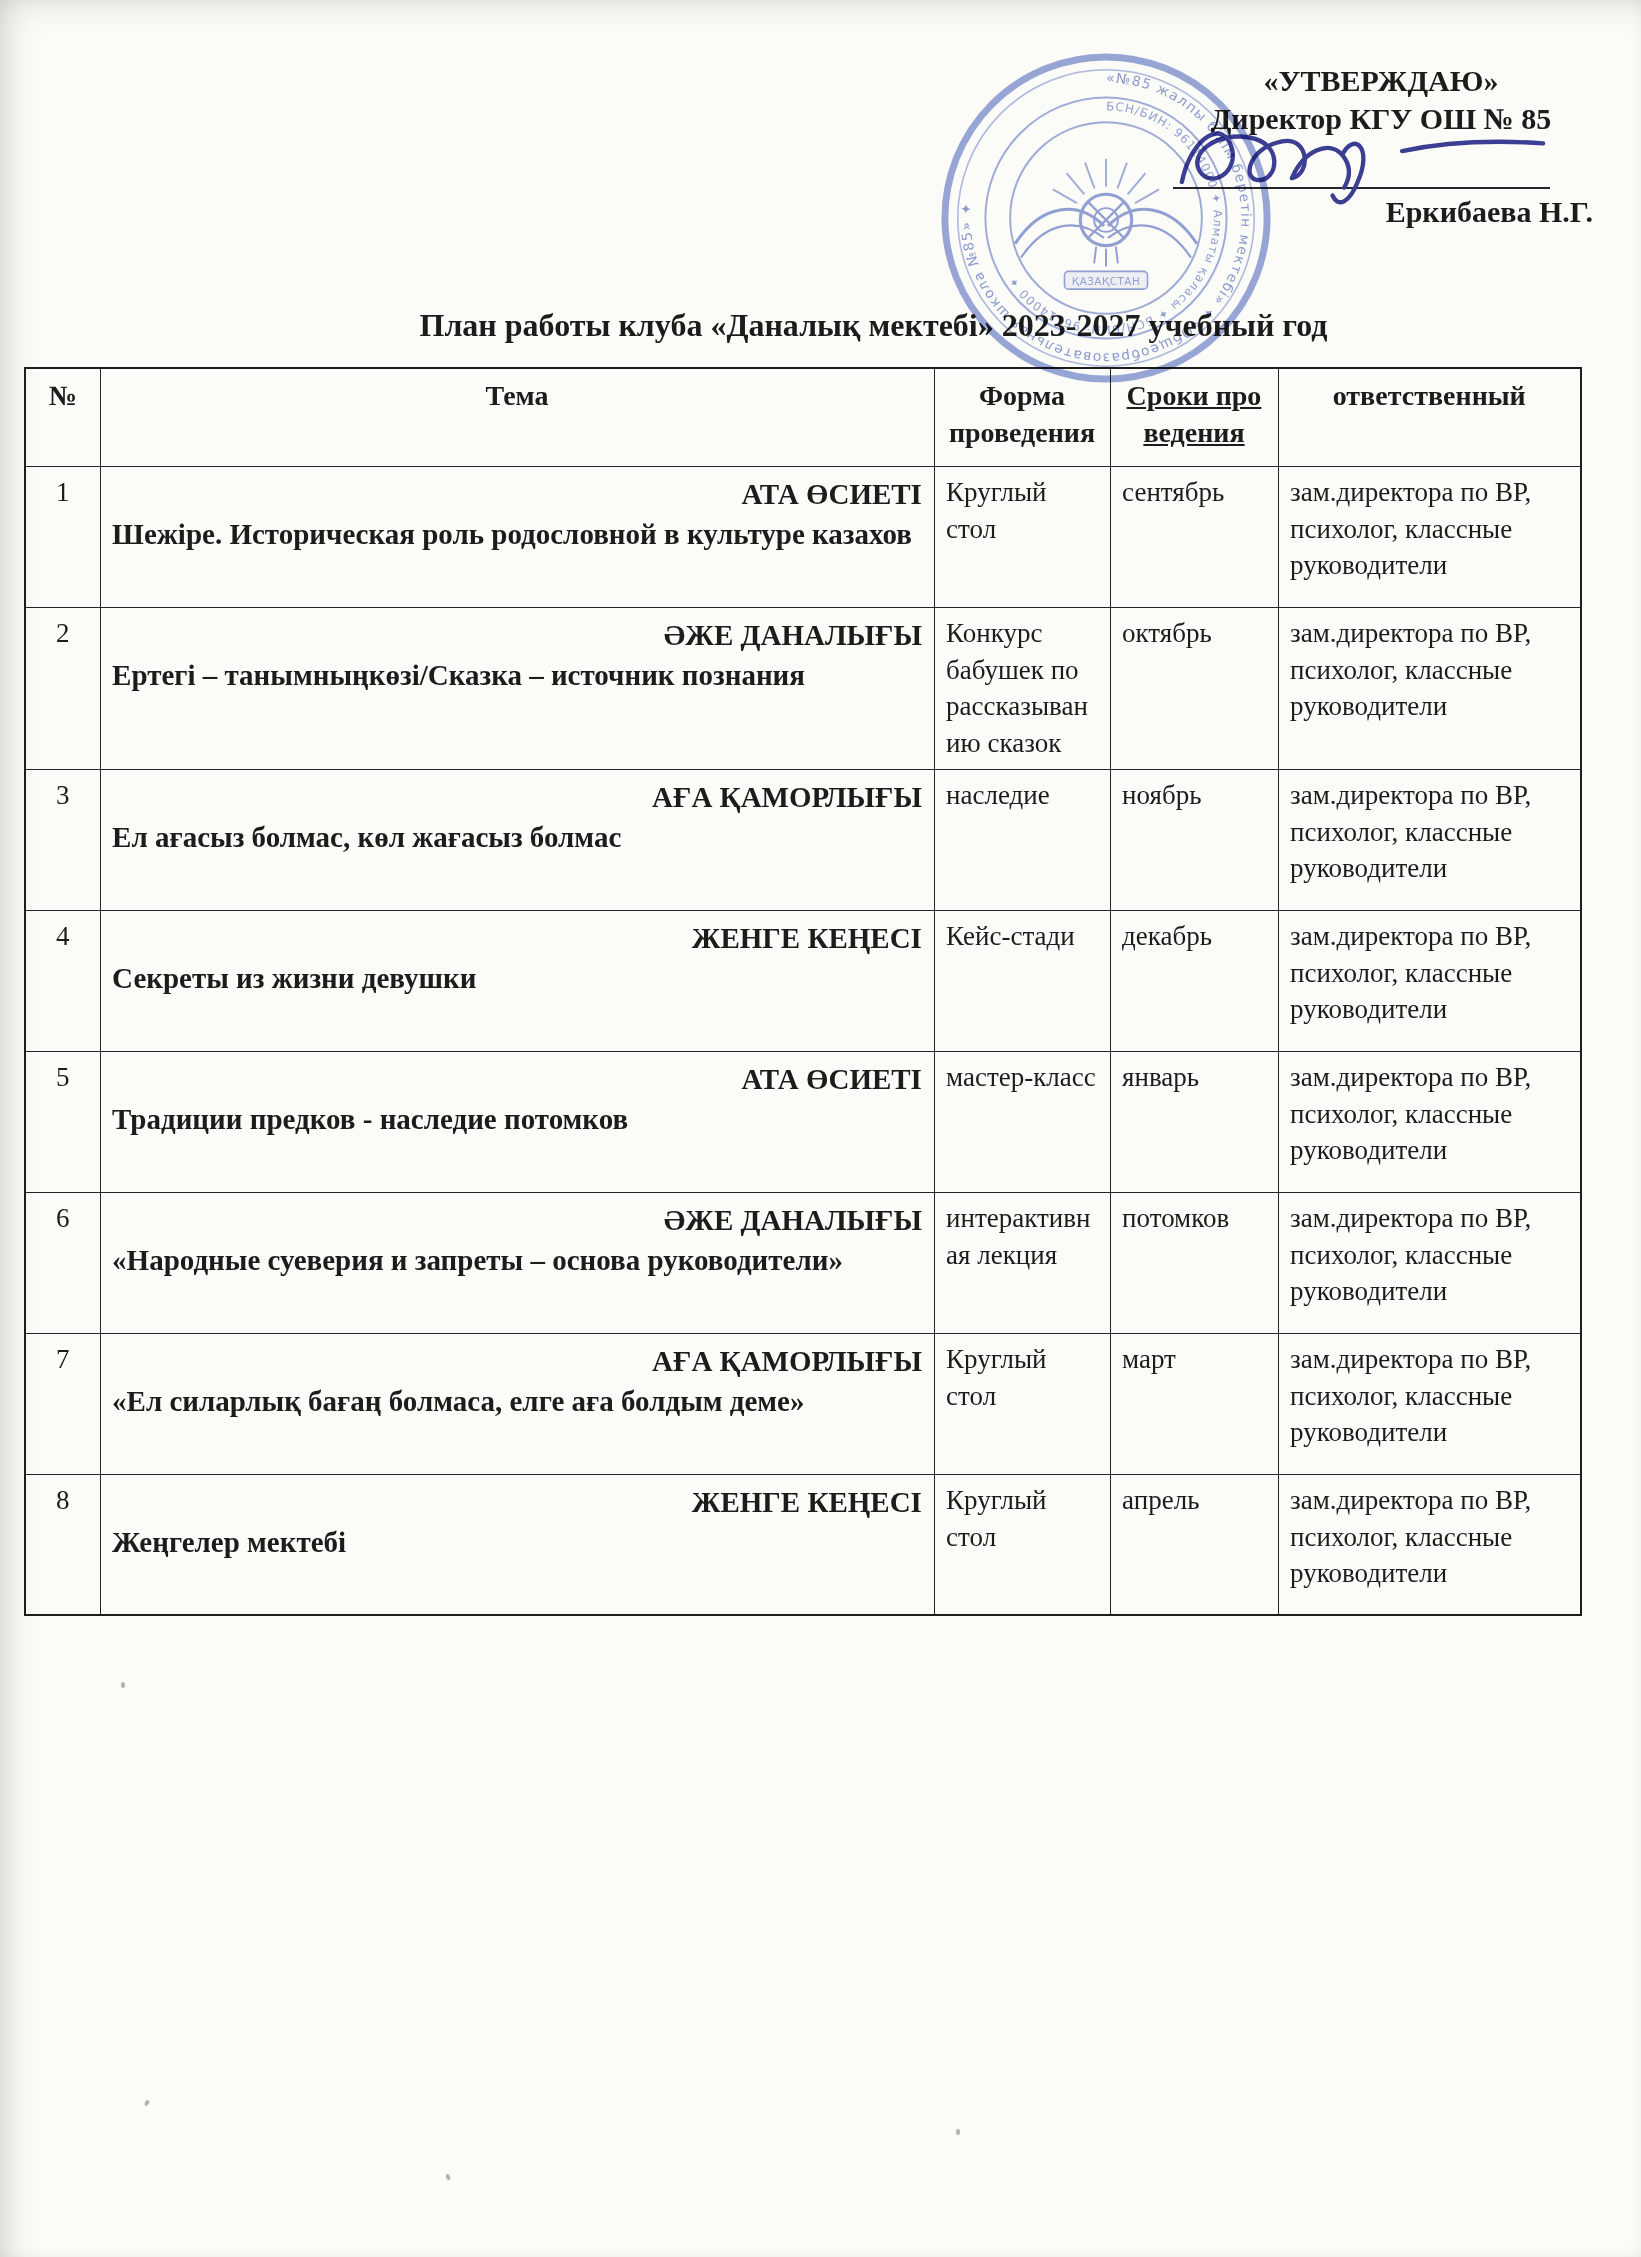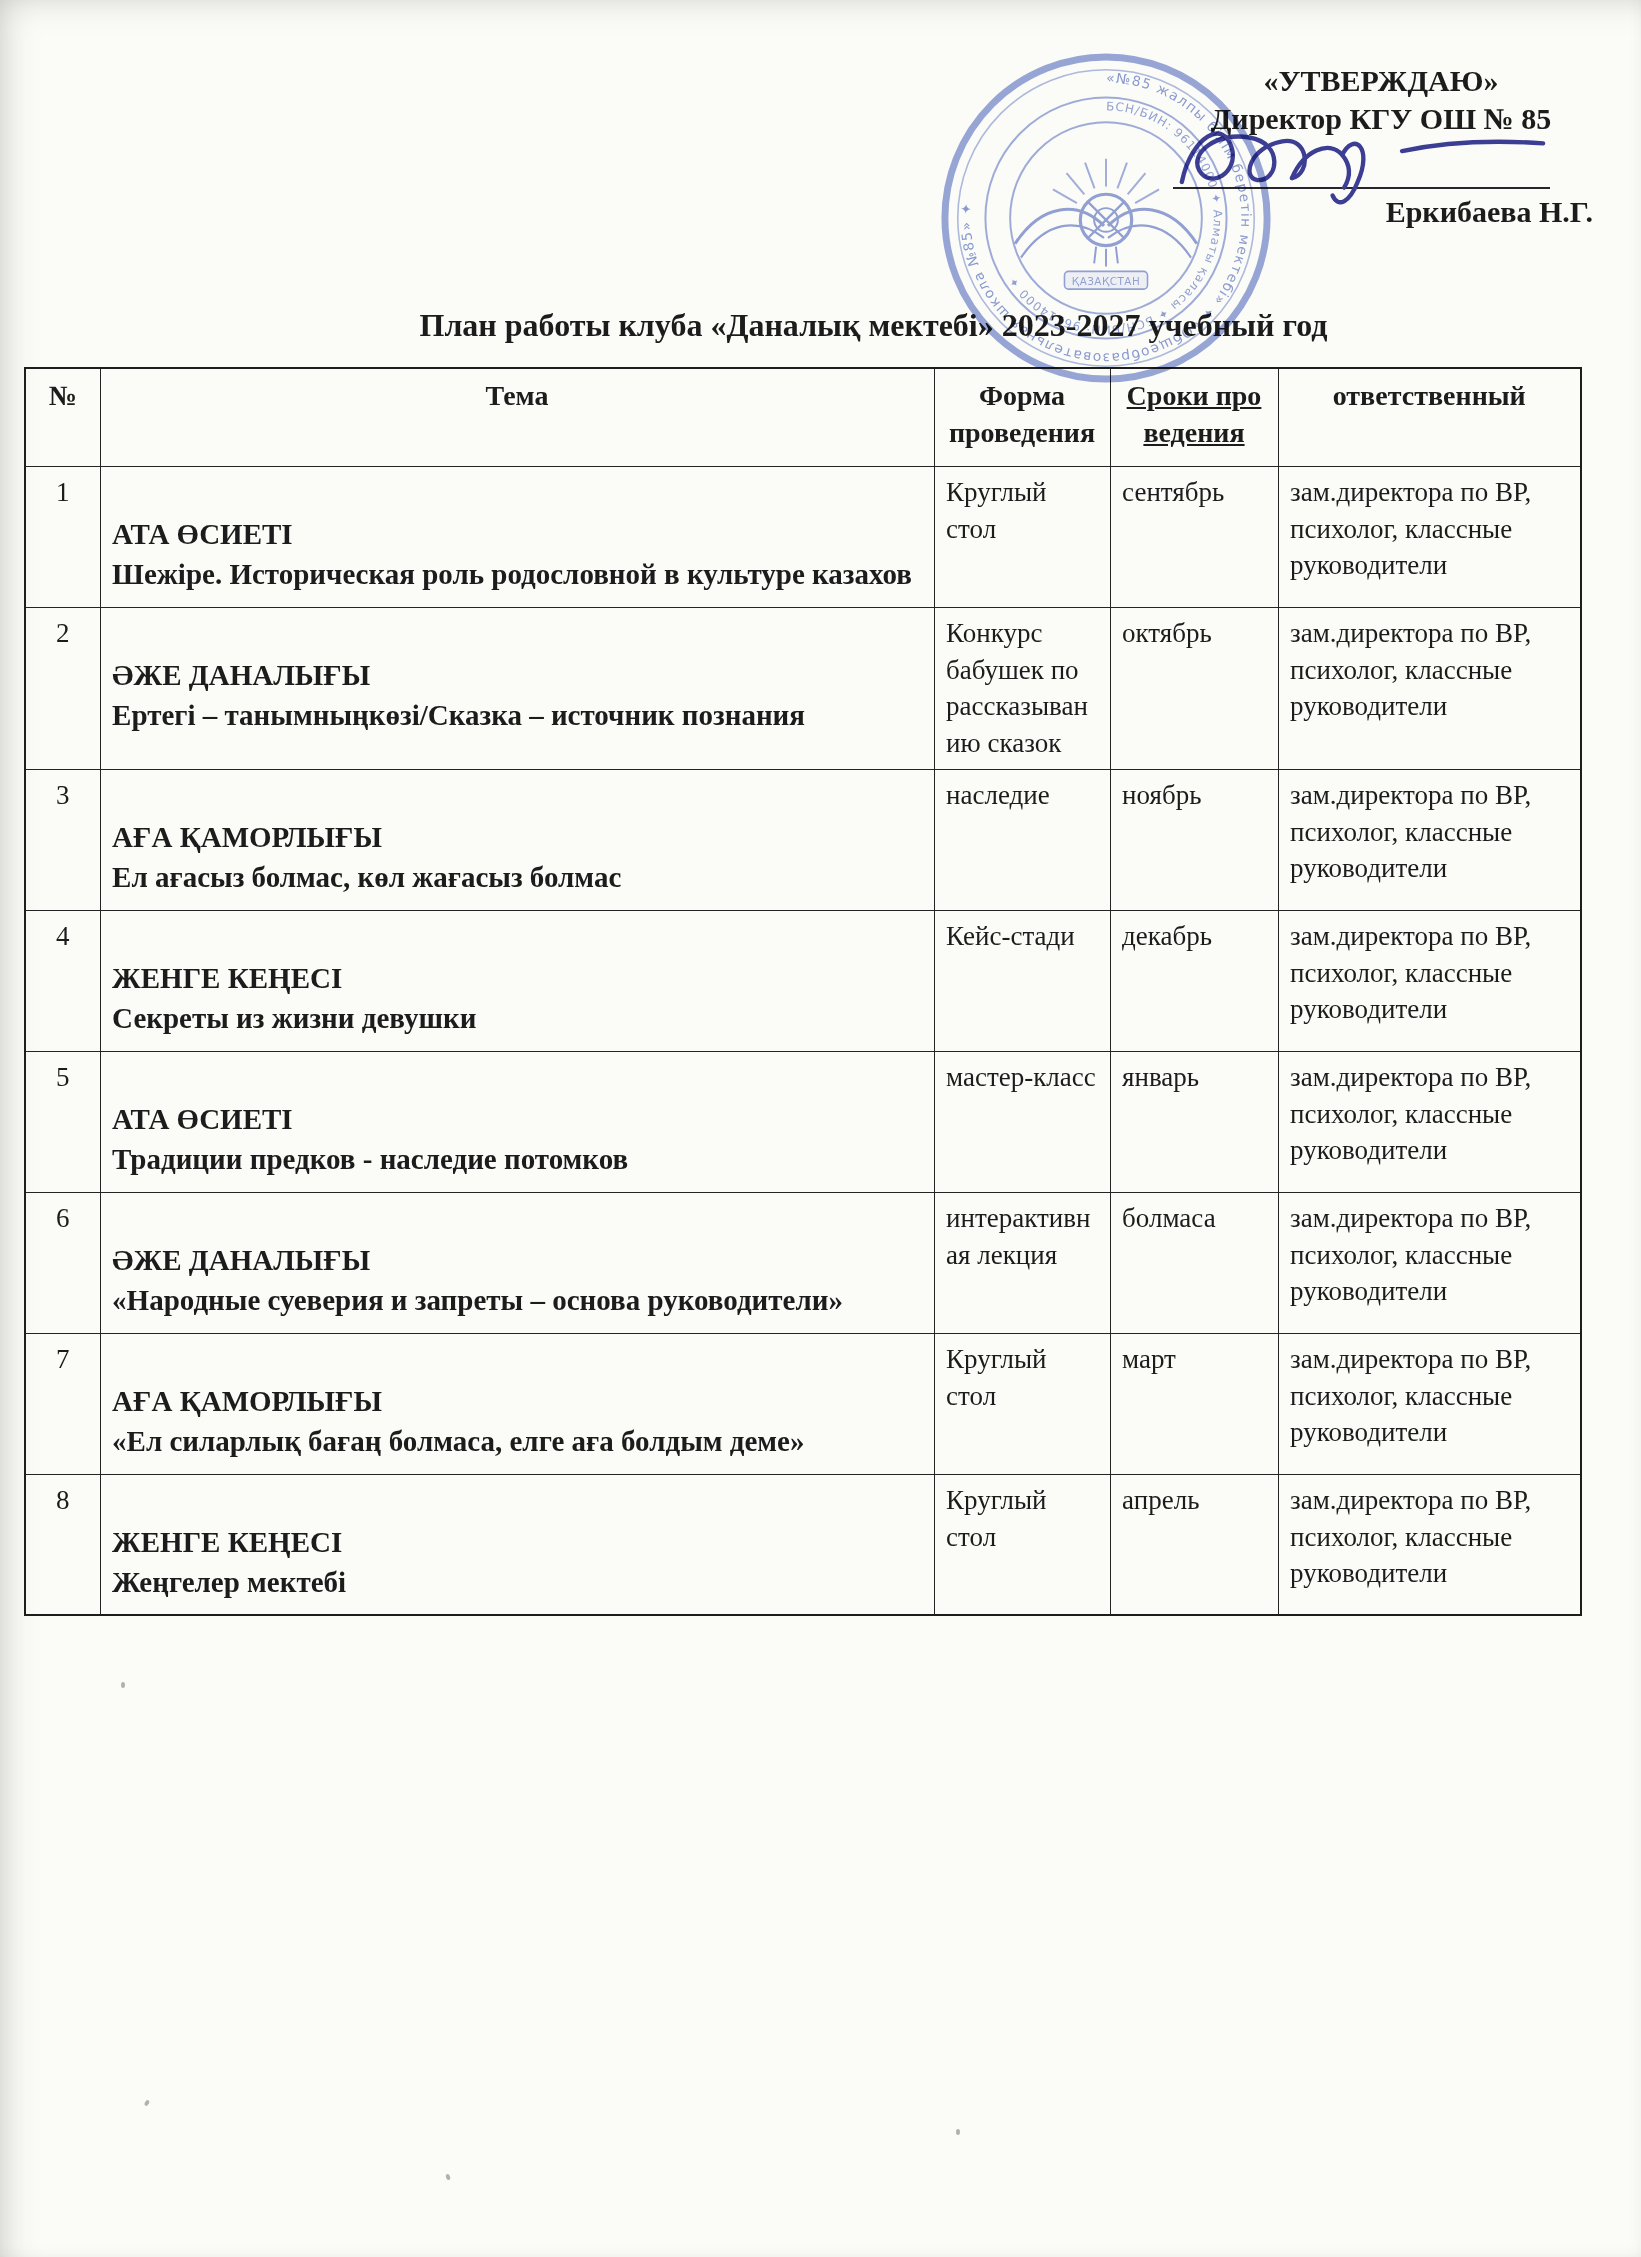--- a/index.html
+++ b/index.html
@@ -47,21 +47,21 @@
   table.plan th,table.plan td{
     border:1.9px solid #242424;vertical-align:top;padding:7.7px 11.6px;
   }
   table.plan{border:2.9px solid #1d1d1d;}
   thead tr{height:98px;}
   tbody tr{height:141px;}
   th{font-weight:bold;font-size:28px;text-align:center;}
   th.th-term{word-break:break-all;text-decoration:underline;}
   .td-num{text-align:center;}
   .td-topic{padding-right:77px;font-weight:bold;font-size:29px;line-height:1.38;}
-  .topic-title{text-align:left;margin-top:40px;}
+  .topic-title{text-align:right;}
   .topic-subtitle{text-align:justify;text-align-last:left;}
   .td-form{overflow-wrap:break-word;word-break:break-word;}
   .td-resp{padding-right:39px;}
   
   .speck{position:absolute;width:3.9px;height:5.8px;background:rgba(40,40,40,.35);border-radius:50%;z-index:0;}
 </style>
 </head>
 <body style="--stamp: #5b72c4; --sig: #3c3e93; --ink: #1c1c1c;">
 
 <div class="page">
@@ -196,21 +196,21 @@
           <td class="td-term">январь</td>
           <td class="td-resp">зам.директора по ВР, психолог, классные руководители</td>
         </tr>
         <tr>
           <td class="td-num">6</td>
           <td class="td-topic">
             <div class="topic-title">ӘЖЕ ДАНАЛЫҒЫ</div>
             <div class="topic-subtitle">«Народные суеверия и запреты – основа руководители»</div>
           </td>
           <td class="td-form">интерактивная лекция</td>
-          <td class="td-term">болмаса</td>
+          <td class="td-term">потомков</td>
           <td class="td-resp">зам.директора по ВР, психолог, классные руководители</td>
         </tr>
         <tr>
           <td class="td-num">7</td>
           <td class="td-topic">
             <div class="topic-title">АҒА ҚАМОРЛЫҒЫ</div>
             <div class="topic-subtitle">«Ел силарлық бағаң болмаса, елге аға болдым деме»</div>
           </td>
           <td class="td-form">Круглый стол</td>
           <td class="td-term">март</td>

